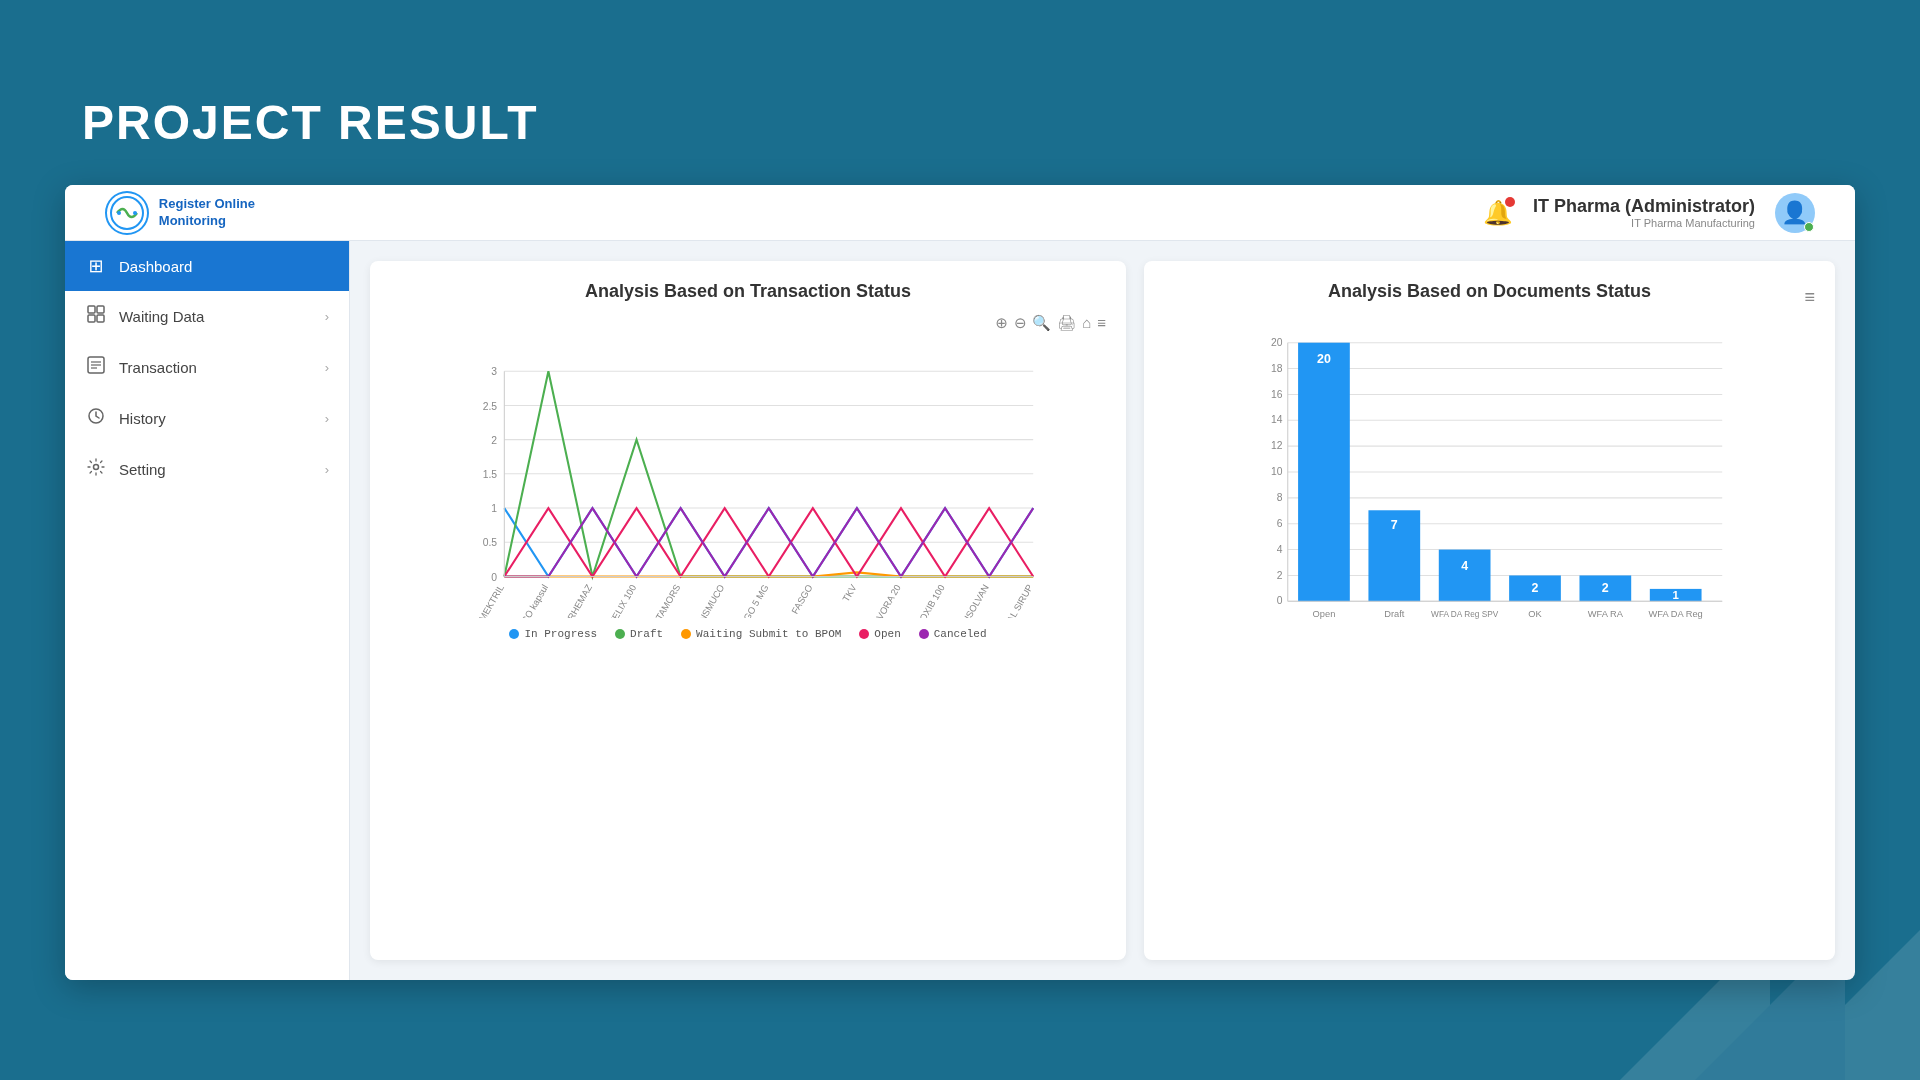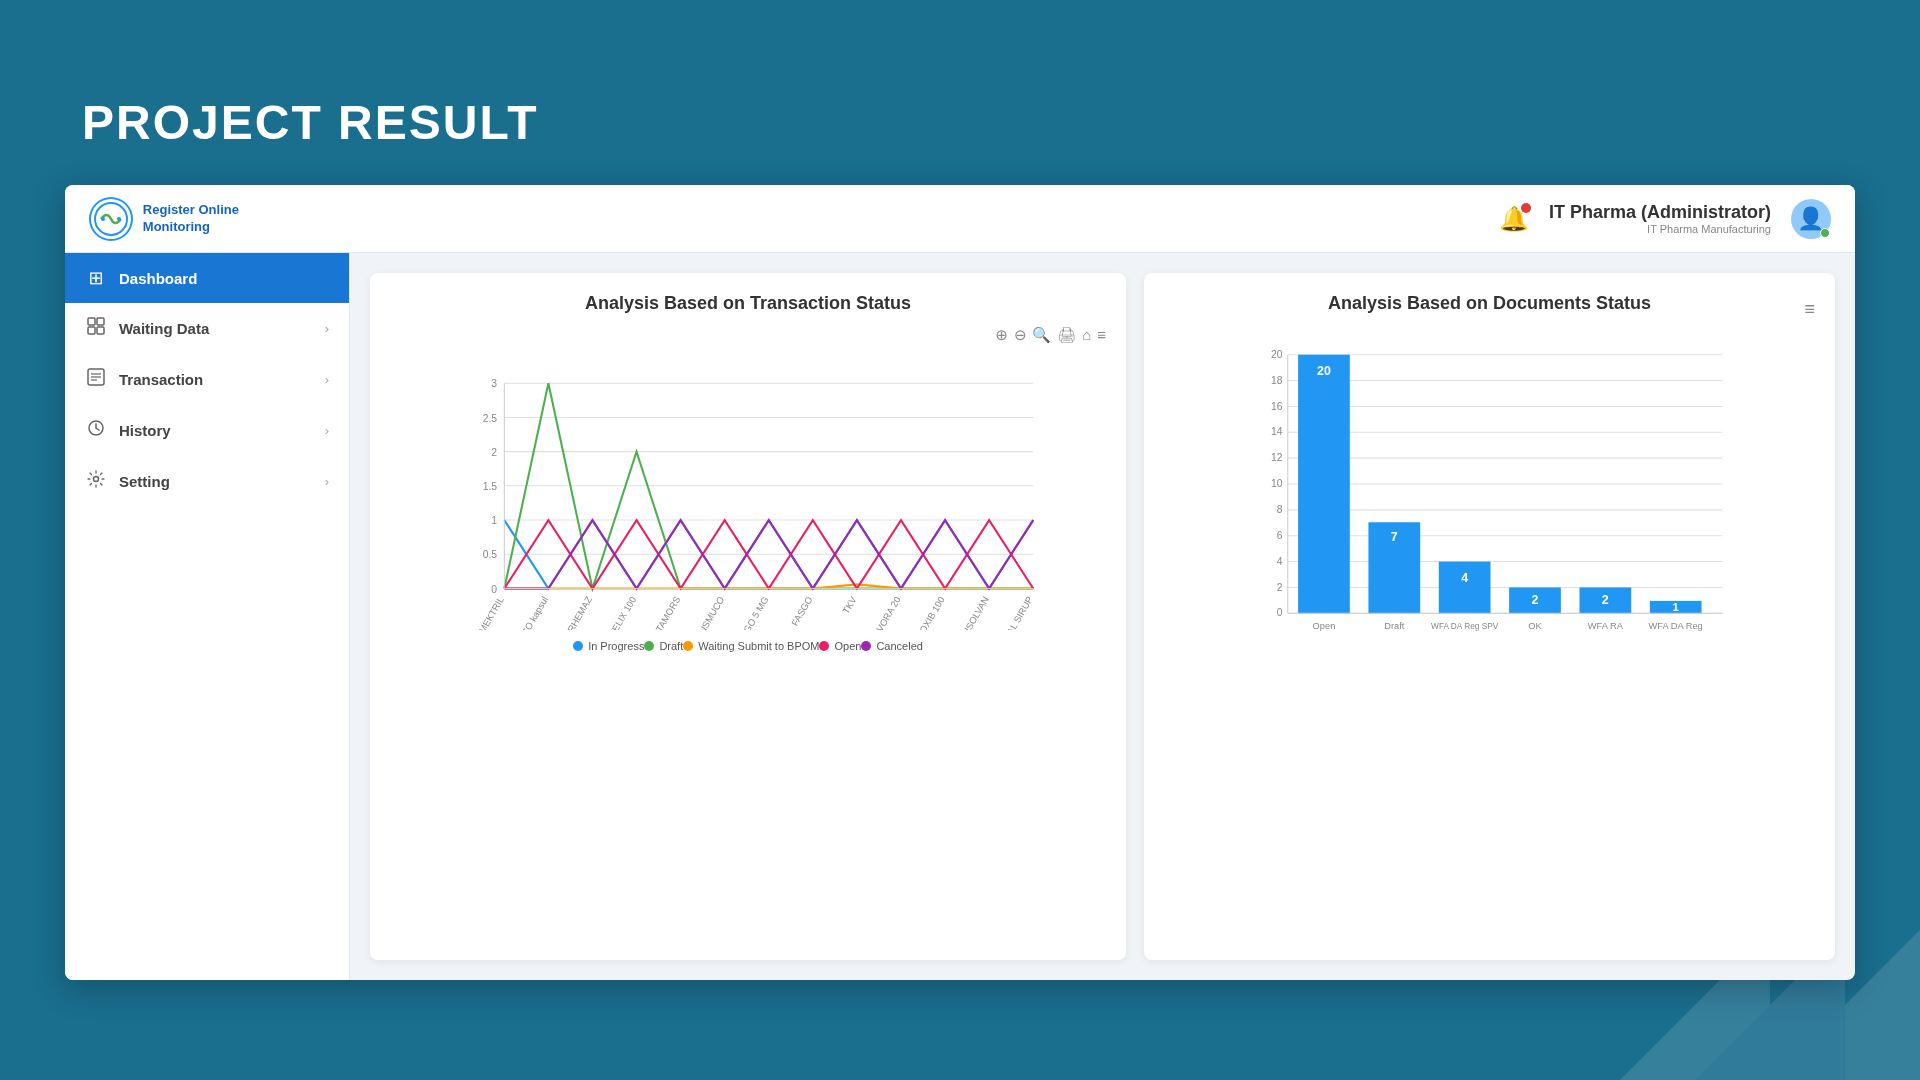--- a/index.html
+++ b/index.html
@@ -44,24 +44,24 @@
       border-radius: 8px;
       overflow: hidden;
       display: flex;
       flex-direction: column;
       box-shadow: 0 8px 32px rgba(0,0,0,0.25);
     }
 
     
     .app-header {
       background: #fff;
-      height: 68px;
-      display: flex;
-      align-items: center;
-      padding: 0 24px;
+      height: 56px;
+      display: flex;
+      align-items: center;
+      padding: 0 40px;
       border-bottom: 1px solid #e0e6ed;
       flex-shrink: 0;
     }
     .logo-area {
       display: flex;
       align-items: center;
       gap: 10px;
       width: 220px;
     }
     .logo-circle {
@@ -169,21 +169,21 @@
     .sidebar-item.active {
       background: #1976d2;
       color: #fff;
       border-radius: 0;
     }
     .sidebar-item .si-icon {
       font-size: 18px;
       width: 22px;
       text-align: center;
     }
-    .sidebar-item .si-label { flex: 1; font-weight: 700; }
+    .sidebar-item .si-label { flex: 1; font-weight: 400; }
     .sidebar-item .si-chevron { font-size: 13px; color: #aaa; }
     .sidebar-item.active { position: relative; }
 
     
     .main-content {
       flex: 1;
       padding: 20px;
       overflow-y: auto;
       display: flex;
       gap: 18px;
@@ -230,22 +230,24 @@
     .line-chart-wrap {
       position: relative;
       height: 280px;
       margin-bottom: 10px;
     }
 
     
     .chart-legend {
       display: flex;
       justify-content: center;
+      gap: 18px;
       flex-wrap: wrap;
       margin-top: 4px;
+      font-family: Liberation Mono, monospace;
     }
     .legend-item {
       display: flex;
       align-items: center;
       gap: 5px;
       font-size: 11px;
       color: #555;
     }
     .legend-dot {
       width: 10px;

